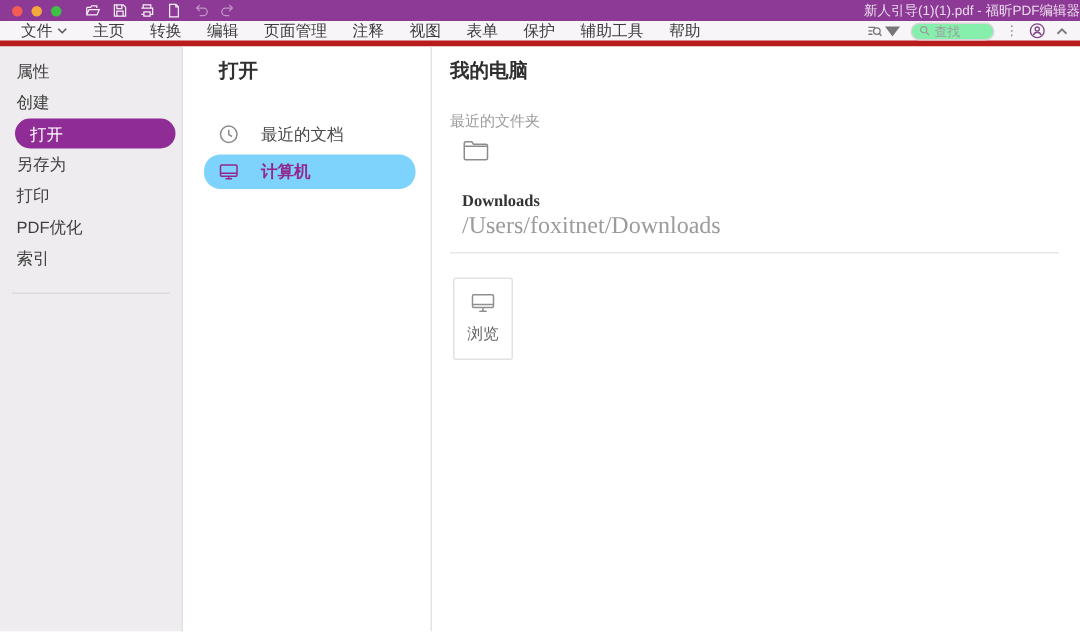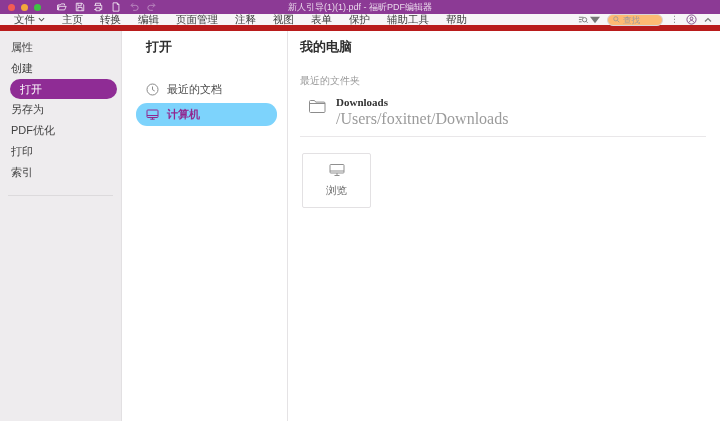--- a/index.html
+++ b/index.html
@@ -8,34 +8,34 @@
 
   
   .titlebar { position:relative; height:14px; background:#8c3a95;
     display:flex; align-items:center; padding-left:8px; }
   .lights { display:flex; gap:6px; align-items:center; }
   .light { width:7px; height:7px; border-radius:50%; }
   .light.red{ background:#f25c54; } .light.yellow{ background:#f3a83b; } .light.green{ background:#3fc244; }
   .qat { display:flex; gap:8px; align-items:center; margin-left:16px; color:rgba(255,255,255,.92); }
   .qat .qicon { width:10px; height:10px; display:flex; }
   .qat .qicon.dim { opacity:.5; }
-  .win-title { position:absolute; left:0; right:0; text-align:center; font-size:9px;
+  .win-title { position:absolute; left:0; right:0; text-align:right; font-size:9px;
     color:#ead9ec; pointer-events:none; line-height:14px; }
 
   
-  .menubar { height:17px; background:#f7f5f7; border-bottom:6px solid #b91c1c;
+  .menubar { height:17px; background:#f7f5f7; border-bottom:4px solid #b91c1c;
     display:flex; align-items:center; padding:0 8px 0 14px; font-size:10.5px; color:#3c3c3c; }
   .menus { display:flex; align-items:center; gap:17px; }
   .menu-item { display:flex; align-items:center; gap:3px; cursor:default; white-space:nowrap; }
   .menu-item .chev { width:7px; height:5px; display:flex; color:#555; }
   .mb-right { margin-left:auto; display:flex; align-items:center; gap:7px; color:#8a8a8a; }
   .find-toggle { display:flex; align-items:center; gap:2px; color:#777; }
   .find-toggle svg { width:10px; height:10px; }
   .search-box { display:flex; align-items:center; gap:3px; width:56px; height:12px;
-    background:#fdba74; border:1px solid #d9d5d9; border-radius:7px; padding:0 5px; }
+    background:#86efac; border:1px solid #d9d5d9; border-radius:7px; padding:0 5px; }
   .search-box svg { width:7px; height:7px; color:#9a9a9a; flex:none; }
   .search-box input { border:none; outline:none; width:100%; font-size:8.5px;
     color:#555; background:transparent; font-family:inherit; }
   .search-box input::placeholder { color:#9f9b9f; }
   .dots { font-size:9px; letter-spacing:0; color:#909090; line-height:1; }
   .avatar-ic svg { width:11px; height:11px; color:#7e4886; display:block; }
   .collapse-ic svg { width:8px; height:8px; color:#7a7a7a; display:block; }
 
   
   .main { display:flex; height:390px; }
@@ -49,35 +49,35 @@
   .side-item.disabled { color:#b5b2b5; }
   .side-divider { border-top:1px solid #dcdadc; margin:12px 8px 8px 8px; }
 
   
   .open-panel { width:166px; background:#fff; border-right:1px solid #e5e3e5;
     padding-top:9px; }
   .panel-title { font-size:13px; font-weight:bold; color:#2f2f2f; line-height:14px; }
   .open-panel .panel-title { padding-left:24px; }
   .open-list { margin-top:24px; }
   .open-item { height:23px; margin:0 10px 2px 14px; border-radius:11px;
-    display:flex; align-items:center; gap:8px; padding-left:10px;
+    display:flex; align-items:center; gap:15px; padding-left:10px;
     font-size:11px; color:#4a4a4a; cursor:default; }
   .open-item .oicon { width:13px; height:13px; display:flex; color:#8a8a8a; }
   .open-item.selected { background:#7dd3fc; color:#92278f; font-weight:bold; }
   .open-item.selected .oicon { color:#92278f; }
 
   
   .computer-panel { flex:1; background:#fff; padding:9px 14px 12px 12px;font-family:Liberation Serif, serif; }
   .section-label { margin-top:20px; font-size:10px; color:#9b9b9b; }
-  .folder-row { margin-top:6px; display:flex; align-items:flex-start; gap:10px;
-    padding:2px 0 8px 8px; border-bottom:1px solid #e9e7e9; cursor:default; }
+  .folder-row { display:flex; align-items:flex-start; gap:20px;
+    padding:2px 0 8px 8px; border-bottom:1px solid #e9e7e9; cursor:default;flex-direction:column; }
   .folder-row .ficon { width:18px; height:16px; color:#8c8c8c; flex:none; margin-top:2px; }
   .folder-name { font-size:11px; font-weight:bold; color:#333; }
   .folder-path { font-size:16px; color:#9b9b9b; margin-top:2px; }
-  .browse-card { margin-top:16px; margin-left:2px; width:69px; height:55px;
+  .browse-card { margin-top:16px; margin-left:2px; width:40px; height:55px;
     border:1px solid #e3e1e3; border-radius:2px; display:flex; flex-direction:column;
     align-items:center; justify-content:center; gap:7px; cursor:pointer; }
   .browse-card .bicon { width:16px; height:14px; color:#8f8f8f; display:flex; }
   .browse-card .blabel { font-size:10.5px; color:#666; }
   svg { display:block; }
 </style>
 </head>
 <body>
 
 <div class="titlebar">
@@ -180,22 +180,22 @@
   </div>
 </div>
 
 <div class="main">
 
   <div class="sidebar">
     <div class="side-item">属性</div>
     <div class="side-item">创建</div>
     <div class="side-item selected">打开</div>
     <div class="side-item">另存为</div>
+    <div class="side-item">打印</div>
     <div class="side-item">PDF优化</div>
-    <div class="side-item">打印</div>
     <div class="side-item">索引</div>
     <div class="side-divider"></div>
   </div>
 
   <div class="open-panel">
     <div class="panel-title">打开</div>
     <div class="open-list">
       <div class="open-item">
         <span class="oicon">
           <svg viewBox="0 0 13 13" fill="none" stroke="currentColor" stroke-width="1">

